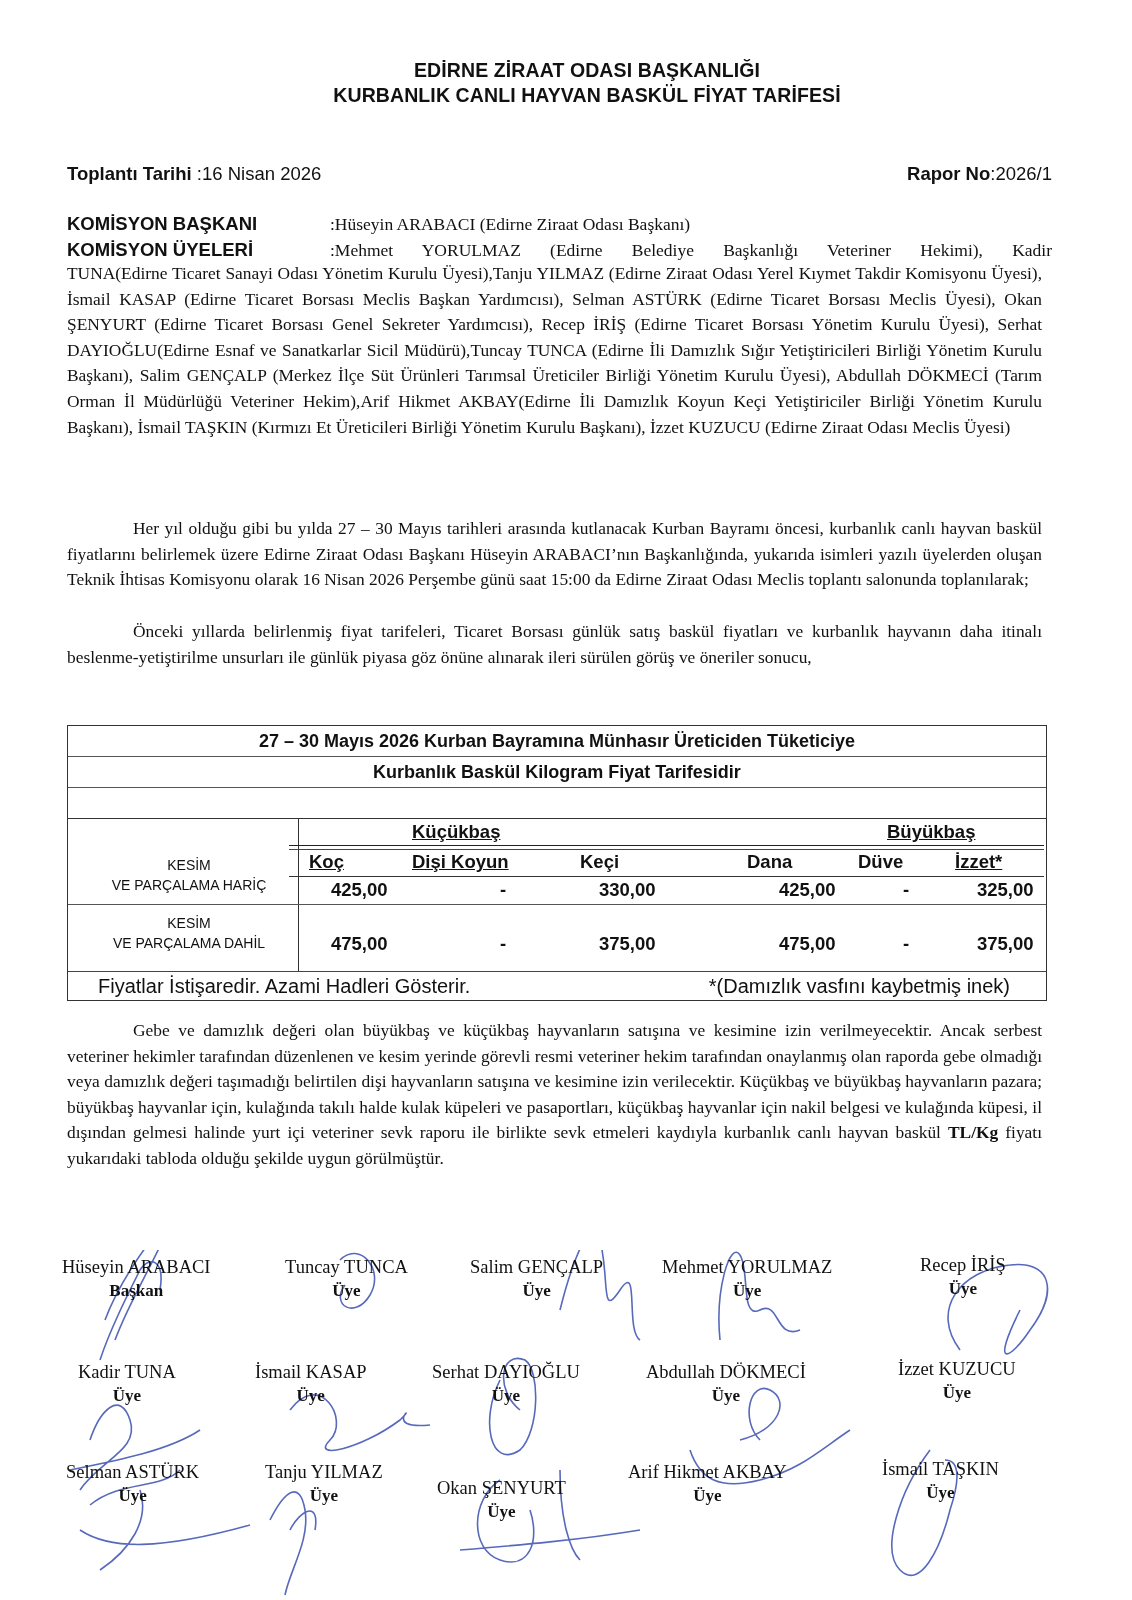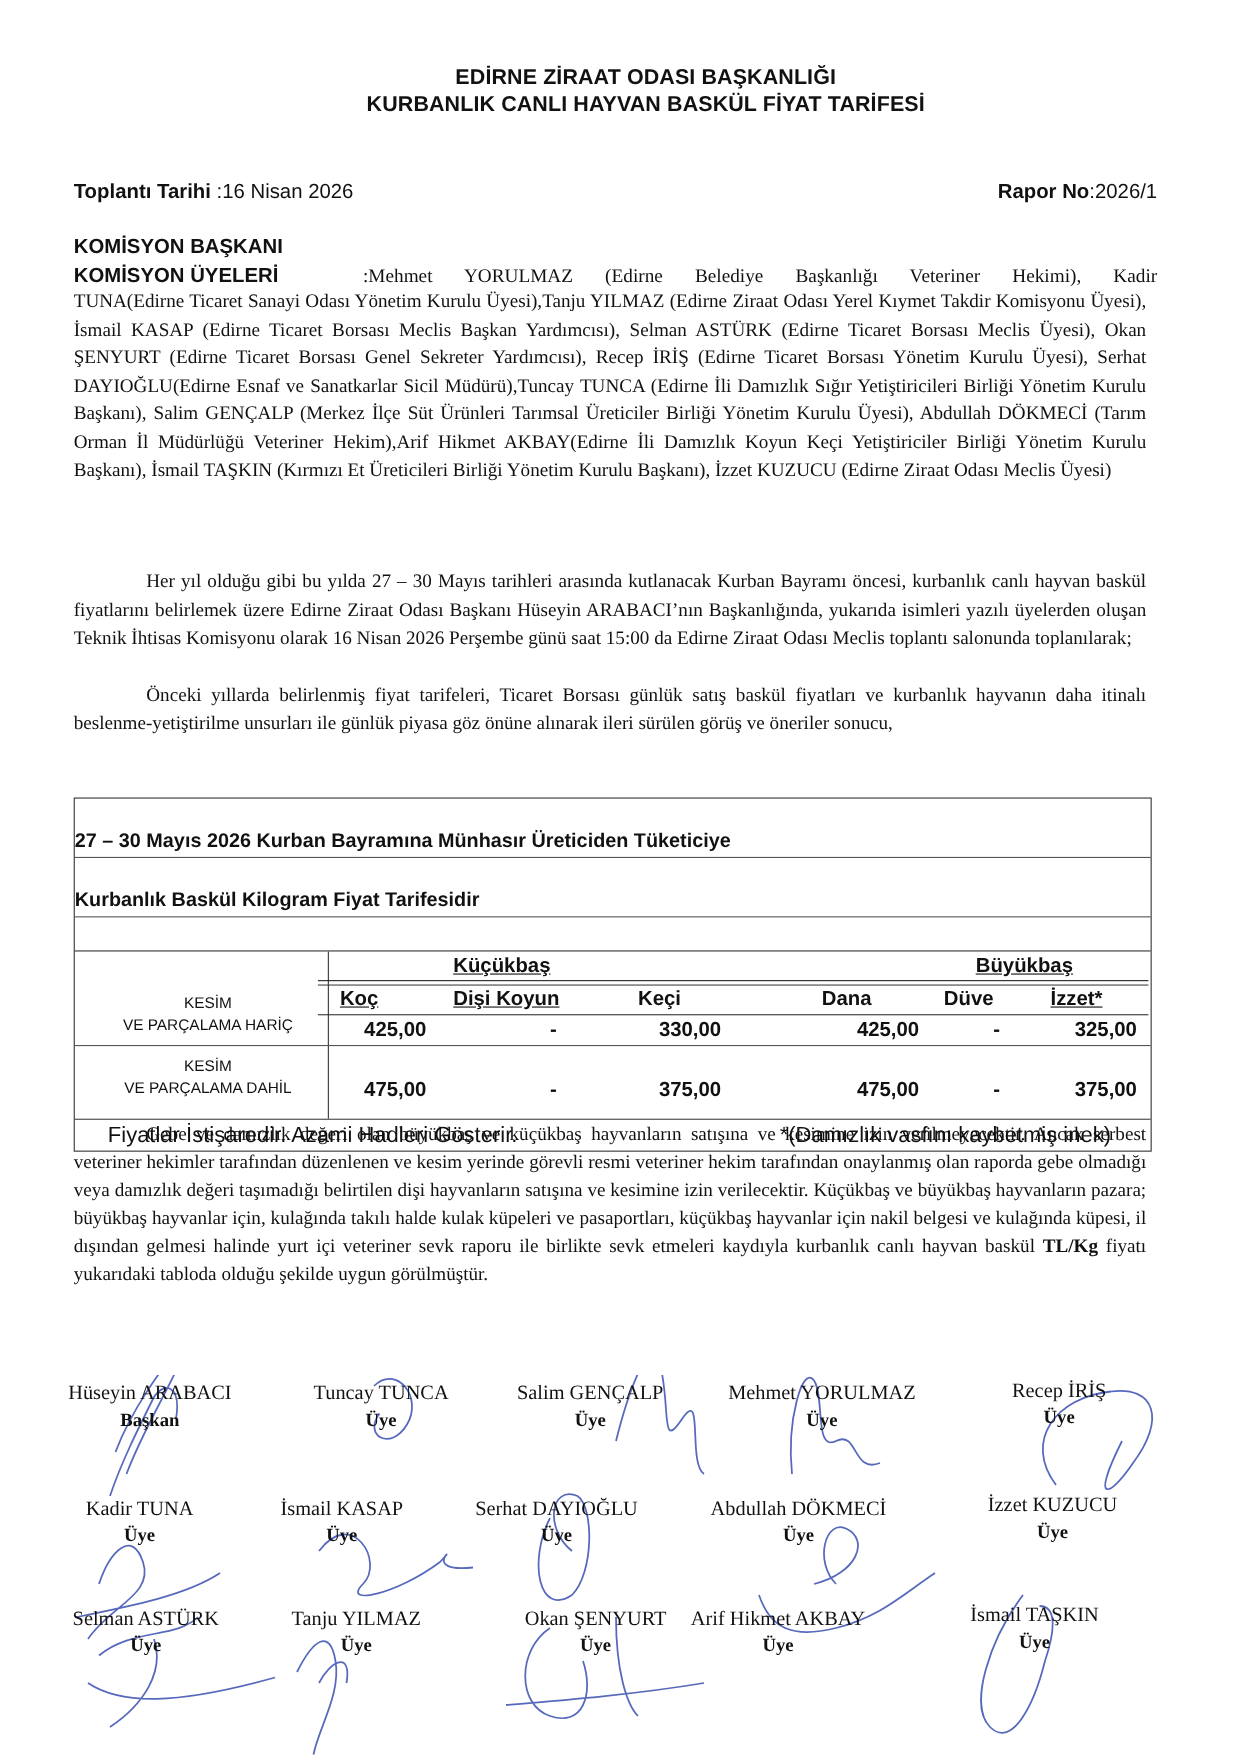--- a/index.html
+++ b/index.html
@@ -18,21 +18,21 @@
   .comm-label { position: absolute; left: 0; font-family: "Liberation Sans", sans-serif; font-weight: bold; font-size: 18.5px; top: 0; }
   .comm-value { position: absolute; left: 263px; font-family: "Liberation Serif", serif; font-size: 17.5px; top: 1px; }
   .members-first { position: absolute; left: 263px; right: 0; top: 1px; font-family: "Liberation Serif", serif; font-size: 17.5px; text-align: justify; text-align-last: justify; white-space: nowrap; }
 
   .para { position: absolute; left: 67px; width: 975px; font-family: "Liberation Serif", serif; font-size: 17.4px; line-height: 25.6px; text-align: justify; }
   .members-rest { top: 261px; }
   .intro { top: 516px; text-indent: 66px; }
   .intro2 { top: 619px; text-indent: 66px; }
 
   .tariff { position: absolute; top: 725px; left: 67px; width: 978px; border: 1.5px solid #333; font-family: "Liberation Sans", sans-serif; }
-  .t-head { height: 30px; border-bottom: 1.5px solid #555; text-align: left; font-weight: bold; font-size: 18px; line-height: 30px; margin-top: 23px; }
+  .t-head { height: 30px; border-bottom: 1.5px solid #555; text-align: center; font-weight: bold; font-size: 18px; line-height: 30px; }
   .t-blank { height: 30px; border-bottom: 1.5px solid #333; }
   .t-grid { position: relative; height: 152px; border-bottom: 1.5px solid #444; }
   .t-side { position: absolute; left: 12px; top: 0; width: 218px; height: 152px; border-right: 1.5px solid #333; }
   .side-cell { position: absolute; left: 0; width: 218px; text-align: center; font-size: 14px; line-height: 20px; }
   .side-1 { top: 36px; }
   .side-2 { top: 94px; }
   .t-main { position: absolute; left: 219px; top: 0; right: 0; height: 152px; }
   .group-hdr { position: absolute; top: 0; font-weight: bold; font-size: 18.5px; text-decoration: underline; }
   .g-kucuk { left: 125px; top: 2px; }
   .g-buyuk { left: 600px; top: 2px; }
@@ -67,20 +67,21 @@
     <span class="b">Toplantı Tarihi</span><span> :16 Nisan 2026</span>
   </div>
   <div class="meta-right">
     <span class="b">Rapor No</span><span>:2026/1</span>
   </div>
 </div>
 
 <div class="committee">
   <div class="comm-row">
     <span class="comm-label">KOMİSYON BAŞKANI</span>
+    <span class="comm-value">:Hüseyin ARABACI  (Edirne Ziraat Odası Başkanı)</span>
   </div>
   <div class="comm-row">
     <span class="comm-label">KOMİSYON ÜYELERİ</span>
     <span class="members-first">:Mehmet YORULMAZ (Edirne Belediye Başkanlığı Veteriner Hekimi), Kadir</span>
   </div>
 </div>
 <div class="para members-rest">TUNA(Edirne Ticaret Sanayi Odası Yönetim Kurulu Üyesi),Tanju YILMAZ (Edirne Ziraat Odası Yerel Kıymet Takdir Komisyonu Üyesi), İsmail KASAP (Edirne Ticaret Borsası Meclis Başkan Yardımcısı), Selman ASTÜRK (Edirne Ticaret Borsası Meclis Üyesi), Okan ŞENYURT (Edirne Ticaret Borsası Genel Sekreter Yardımcısı), Recep İRİŞ (Edirne Ticaret Borsası Yönetim Kurulu Üyesi), Serhat DAYIOĞLU(Edirne Esnaf ve Sanatkarlar Sicil Müdürü),Tuncay TUNCA (Edirne İli Damızlık Sığır Yetiştiricileri Birliği Yönetim Kurulu Başkanı), Salim GENÇALP (Merkez İlçe Süt Ürünleri Tarımsal Üreticiler Birliği Yönetim Kurulu Üyesi), Abdullah DÖKMECİ (Tarım Orman İl Müdürlüğü Veteriner Hekim),Arif Hikmet AKBAY(Edirne İli Damızlık Koyun Keçi Yetiştiriciler Birliği Yönetim Kurulu Başkanı), İsmail TAŞKIN (Kırmızı Et Üreticileri Birliği Yönetim Kurulu Başkanı), İzzet KUZUCU (Edirne Ziraat Odası Meclis Üyesi)</div>
 
 <div class="para intro">Her yıl olduğu gibi bu yılda 27 – 30 Mayıs tarihleri arasında kutlanacak Kurban Bayramı öncesi, kurbanlık canlı hayvan baskül fiyatlarını belirlemek üzere Edirne Ziraat Odası Başkanı Hüseyin ARABACI’nın Başkanlığında, yukarıda isimleri yazılı üyelerden oluşan Teknik İhtisas Komisyonu olarak 16 Nisan 2026 Perşembe günü saat 15:00 da Edirne Ziraat Odası Meclis toplantı salonunda toplanılarak;</div>
 <div class="para intro2">Önceki yıllarda belirlenmiş fiyat tarifeleri, Ticaret Borsası günlük satış baskül fiyatları ve kurbanlık hayvanın daha itinalı beslenme-yetiştirilme unsurları ile günlük piyasa göz önüne alınarak ileri sürülen görüş ve öneriler sonucu,</div>
@@ -200,21 +201,21 @@
   </div>
 
   <div class="sig" style="left:66px;top:210px;">
     <div>Selman ASTÜRK</div>
     <div class="role">Üye</div>
   </div>
   <div class="sig" style="left:265px;top:210px;">
     <div>Tanju YILMAZ</div>
     <div class="role">Üye</div>
   </div>
-  <div class="sig" style="left:437px;top:210px;margin-left:40px;">
+  <div class="sig" style="left:437px;top:226px;">
     <div>Okan ŞENYURT</div>
     <div class="role">Üye</div>
   </div>
   <div class="sig" style="left:628px;top:210px;">
     <div>Arif Hikmet AKBAY</div>
     <div class="role">Üye</div>
   </div>
   <div class="sig" style="left:882px;top:207px;">
     <div>İsmail TAŞKIN</div>
     <div class="role">Üye</div>

